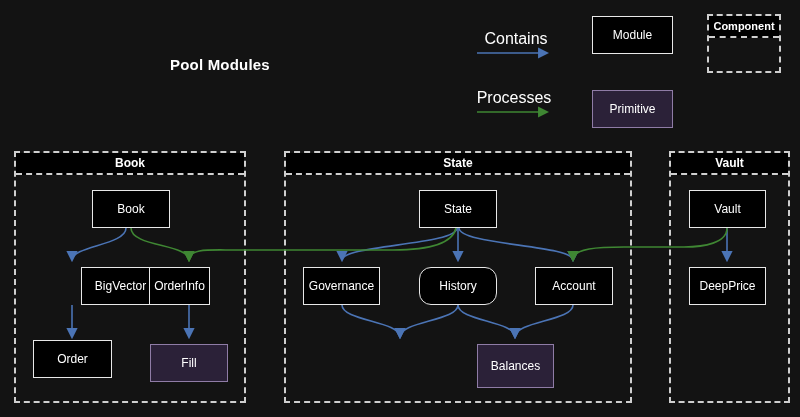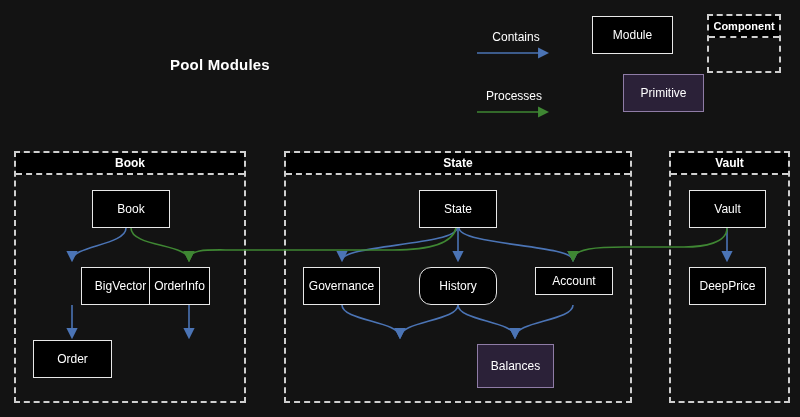--- a/index.html
+++ b/index.html
@@ -7,21 +7,21 @@
     position:relative;width:800px;height:417px;overflow:hidden;
     background:var(--background,#131313);
     color:var(--text,#ffffff);
     font-family:"Liberation Sans","DejaVu Sans",sans-serif;
   }
   .page-title{
     position:absolute;left:170px;top:56px;
     font-size:15px;font-weight:bold;letter-spacing:.2px;
   }
   
-  .legend-label{position:absolute;width:80px;text-align:center;font-size:12px;}
+  .legend-label{position:absolute;width:80px;text-align:center;font-size:16px;}
   .legend-box{
     position:absolute;width:79px;height:36px;
     display:flex;align-items:center;justify-content:center;font-size:12px;
     background:var(--box-fill,#000);border:1.5px solid var(--box-border,#e8e8e8);
   }
   .legend-box.primitive{background:var(--primitive-fill,#2b2138);border-color:var(--primitive-border,#8f7ca6);}
   .component-box{
     position:absolute;left:707px;top:14px;width:70px;height:55px;
     border:2px dashed var(--group-border,#cfcfcf);background:transparent;
   }
@@ -56,21 +56,21 @@
 </head>
 <body>
 
 <div class="stage">
 
   <div class="page-title">Pool Modules</div>
 
   <div class="legend-label" style="left:476px;top:30px;">Contains</div>
   <div class="legend-label" style="left:474px;top:89px;">Processes</div>
   <div class="legend-box" style="left:592px;top:16px;text-align:center;">Module</div>
-  <div class="legend-box primitive" style="left:592px;top:74px;margin-left:31px;">Primitive</div>
+  <div class="legend-box primitive" style="left:592px;top:90px;">Primitive</div>
   <div class="component-box">
     <div class="component-title">Component</div>
   </div>
 
   <div class="group" style="left:14px;top:151px;width:228px;height:248px;">
     <div class="group-title">Book</div>
   </div>
   <div class="group" style="left:284px;top:151px;width:344px;height:248px;">
     <div class="group-title">State</div>
   </div>
@@ -105,23 +105,24 @@
 
     <path class="edge edge-processes" d="M 131 228 C 131 247, 189 244, 189 260" marker-end="url(#ah-green)"></path>
     <path class="edge edge-processes" d="M 456 228 C 452 246, 423 250, 393 250 L 235 250 C 210 250, 189 248, 189 260" marker-end="url(#ah-green)"></path>
     <path class="edge edge-processes" d="M 727 228 C 727 243, 704 247, 684 247 L 624 247 C 599 247, 573 248, 573 260" marker-end="url(#ah-green)"></path>
   </svg>
 
   <div class="node" style="left:92px;top:190px;width:78px;height:38px;">Book</div>
   <div class="node" style="left:33px;top:267px;width:79px;height:38px;margin-left:48px;">BigVector</div>
   <div class="node" style="left:149px;top:267px;width:61px;height:38px;">OrderInfo</div>
   <div class="node" style="left:33px;top:340px;width:79px;height:38px;">Order</div>
+  <div class="node primitive" style="left:150px;top:344px;width:78px;height:38px;">Fill</div>
 
   <div class="node" style="left:419px;top:190px;width:78px;height:38px;">State</div>
   <div class="node" style="left:303px;top:267px;width:77px;height:38px;">Governance</div>
   <div class="node" style="left:419px;top:267px;width:78px;height:38px;border-radius:12px;">History</div>
-  <div class="node" style="left:535px;top:267px;width:78px;height:28px;">Account</div>
+  <div class="node" style="left:535px;top:267px;width:78px;height:38px;">Account</div>
   <div class="node primitive" style="left:477px;top:344px;width:77px;height:44px;">Balances</div>
 
   <div class="node" style="left:689px;top:190px;width:77px;height:38px;">Vault</div>
   <div class="node" style="left:689px;top:267px;width:77px;height:38px;">DeepPrice</div>
 
 </div>
 
 </body></html>

